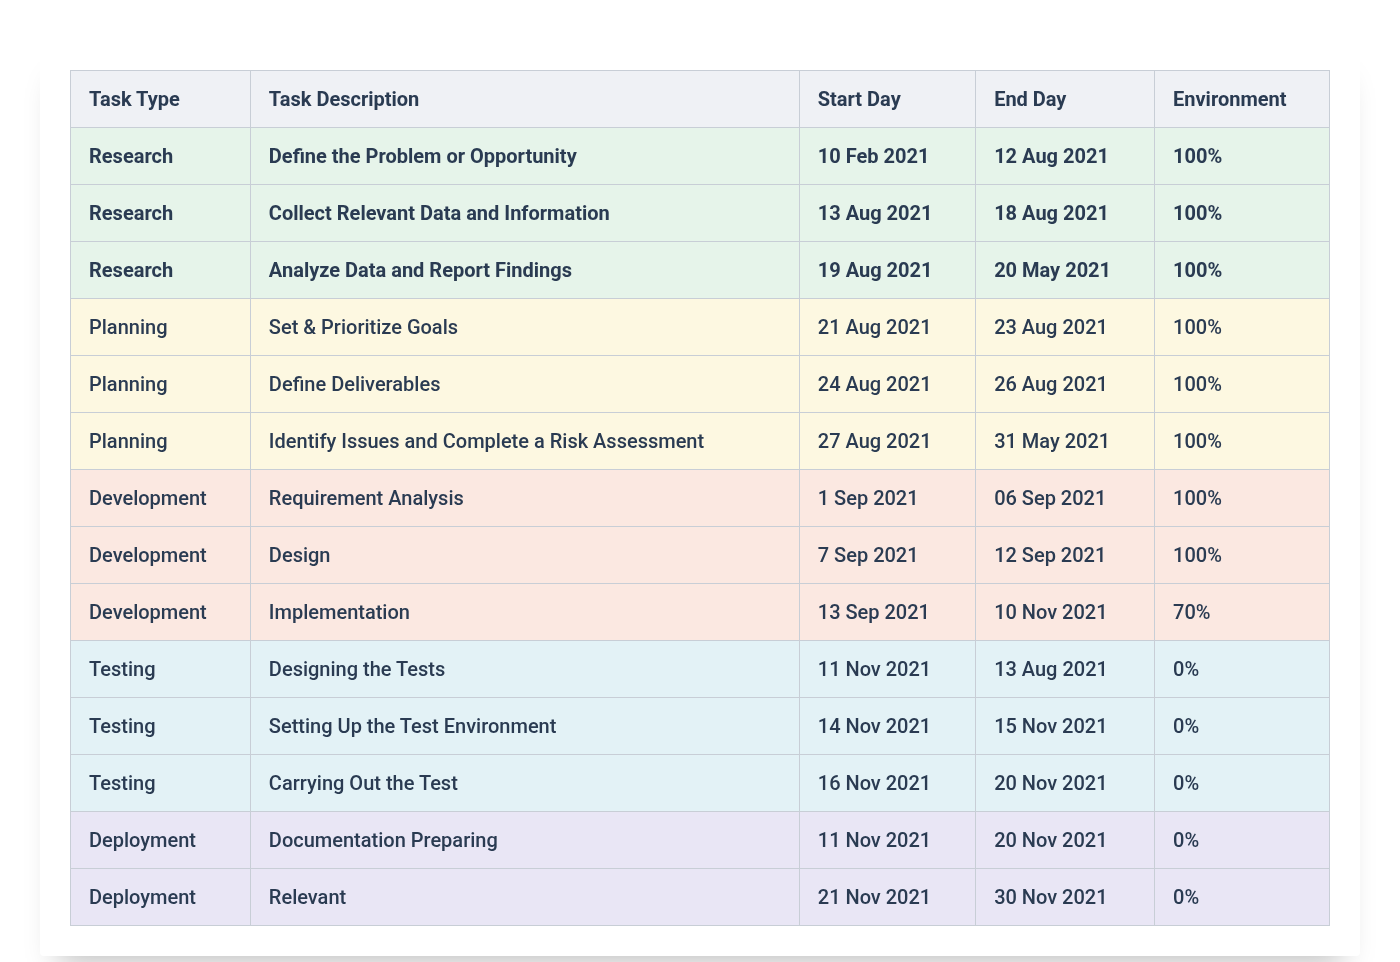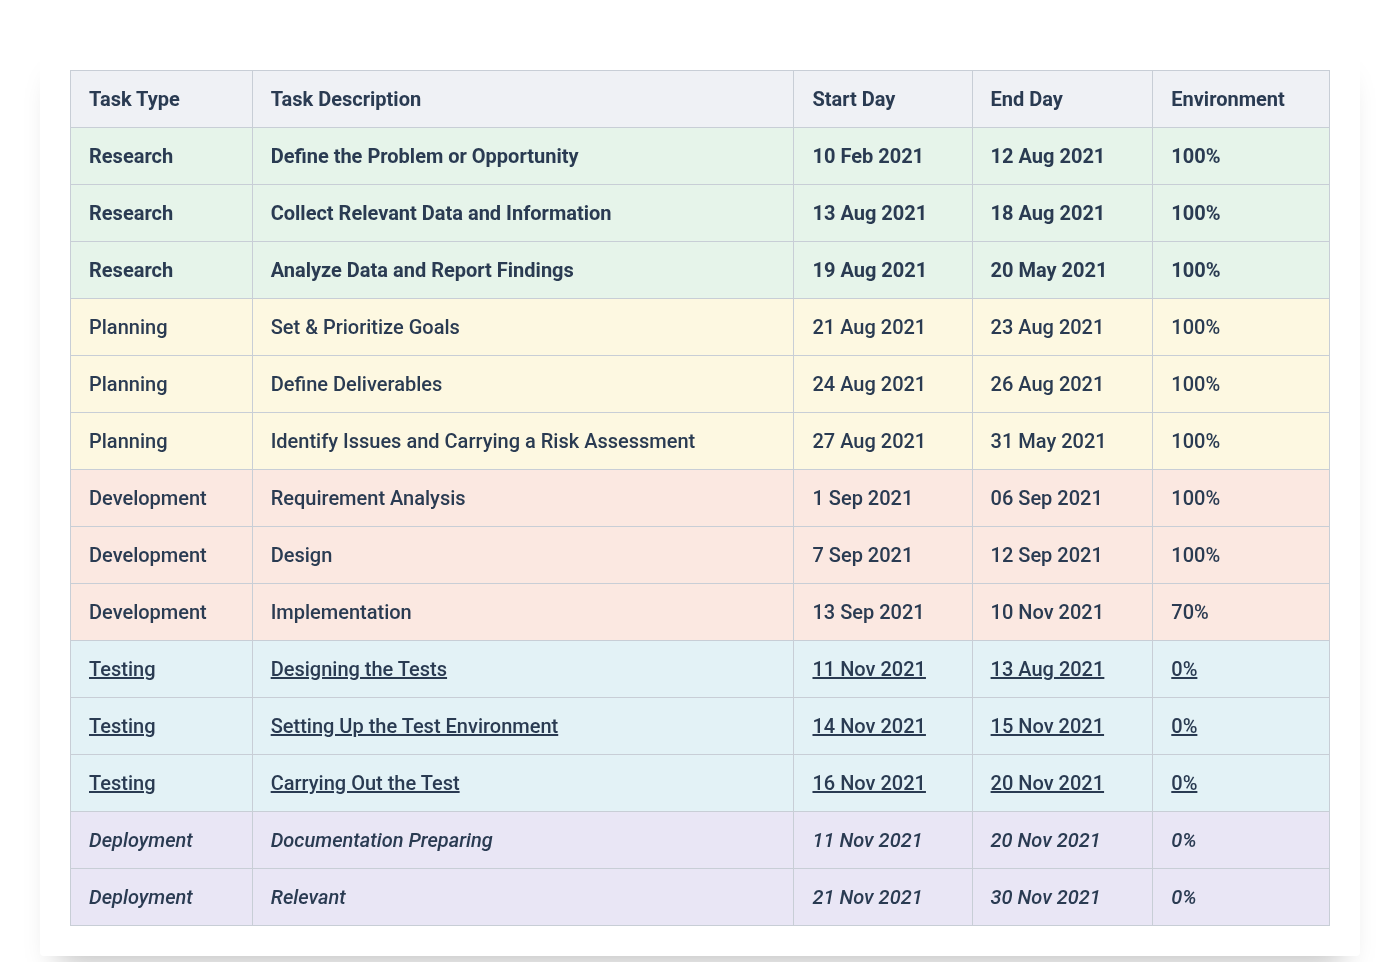--- a/index.html
+++ b/index.html
@@ -39,22 +39,22 @@
   }
   th{
     background:var(--header-bg);
     font-weight:700;
   }
   td{font-weight:500;}
   td.desc{white-space:normal;}
   tr.research td{background:var(--research-bg);font-weight:bold;}
   tr.planning td{background:var(--planning-bg);}
   tr.development td{background:var(--development-bg);}
-  tr.testing td{background:var(--testing-bg);text-decoration:underline;}
-  tr.deployment td{background:var(--deployment-bg);font-style:italic;}
+  tr.testing td{background:var(--testing-bg);}
+  tr.deployment td{background:var(--deployment-bg);}
 </style>
 </head>
 <body>
 
 <div class="card">
   <table>
     <thead>
       <tr>
         <th>Task Type</th>
         <th>Task Description</th>
@@ -94,21 +94,21 @@
         </tr>
         <tr class="planning">
           <td>Planning</td>
           <td class="desc">Define Deliverables</td>
           <td>24 Aug 2021</td>
           <td>26 Aug 2021</td>
           <td>100%</td>
         </tr>
         <tr class="planning">
           <td>Planning</td>
-          <td class="desc">Identify Issues and Carrying a Risk Assessment</td>
+          <td class="desc">Identify Issues and Complete a Risk Assessment</td>
           <td>27 Aug 2021</td>
           <td>31 May 2021</td>
           <td>100%</td>
         </tr>
         <tr class="development">
           <td>Development</td>
           <td class="desc">Requirement Analysis</td>
           <td>1 Sep 2021</td>
           <td>06 Sep 2021</td>
           <td>100%</td>

